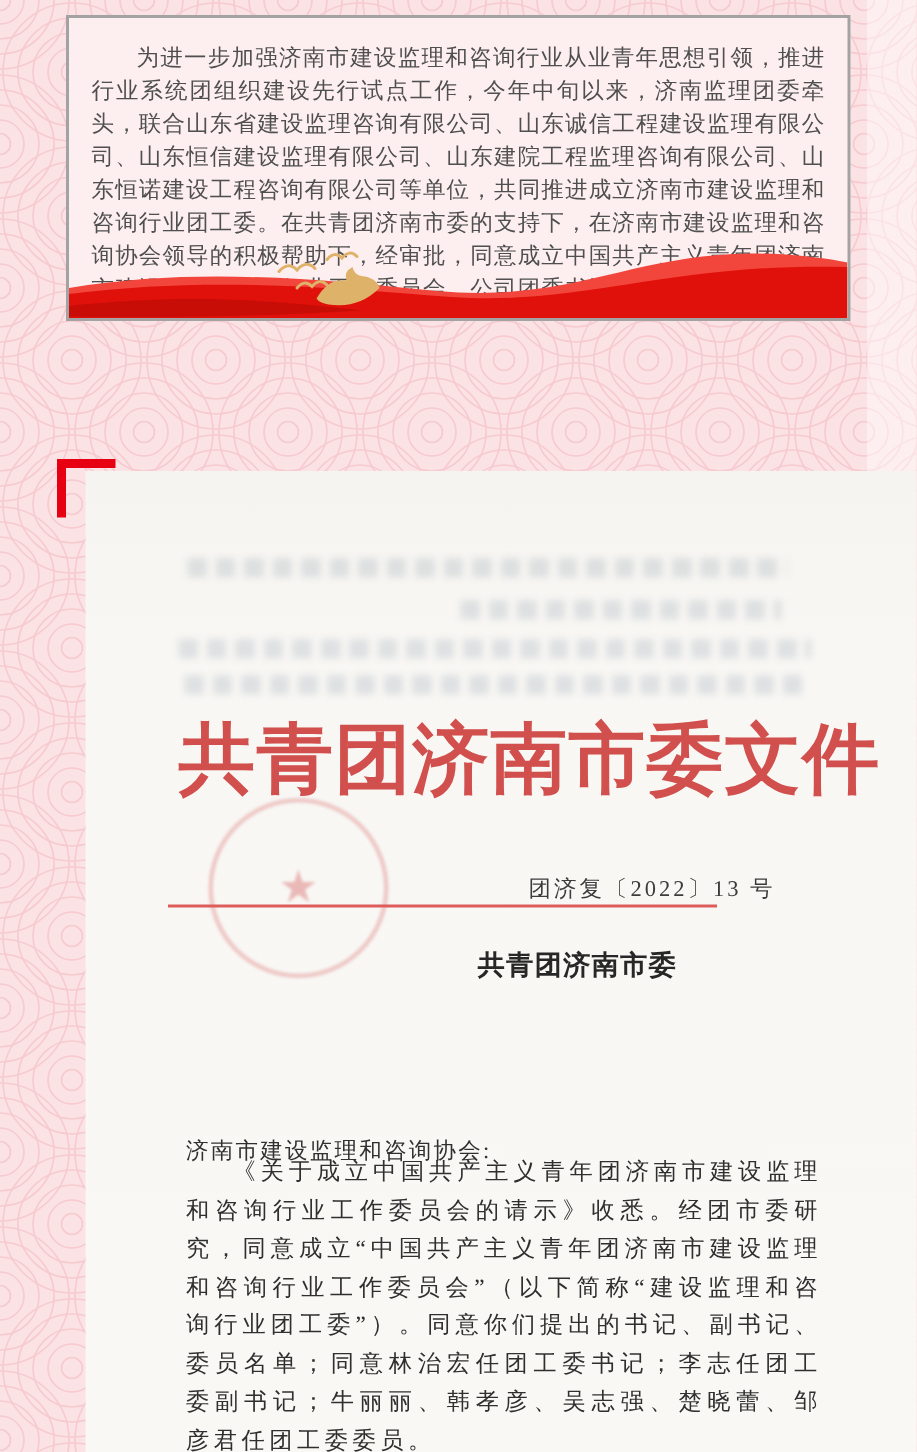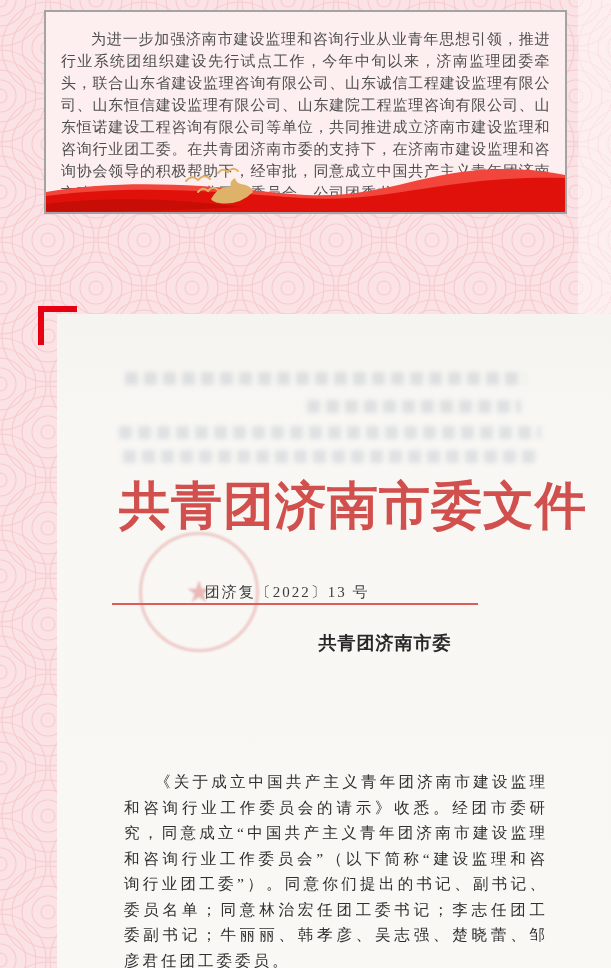--- a/index.html
+++ b/index.html
@@ -28,21 +28,21 @@
   .bleed-1{left:68px;top:58px;width:400px;}
   .bleed-2{left:250px;top:86px;width:214px;}
   .bleed-3{left:62px;top:112px;width:422px;}
   .bleed-4{left:66px;top:136px;width:416px;}
   .masthead{position:absolute;top:158px;left:62px;width:430px;text-align:center;
     font-size:51px;font-weight:bold;color:#d14f4c;letter-spacing:1px;white-space:nowrap;}
   .seal{position:absolute;left:82px;top:218px;width:114px;height:114px;border-radius:50%;
     border:3px solid rgba(214,92,92,.30);filter:blur(1px);
     display:flex;align-items:center;justify-content:center;flex-direction:column;}
   .seal-star{color:rgba(210,85,85,.38);font-size:30px;line-height:30px;}
-  .doc-number{position:absolute;top:269px;left:0;width:460px;text-align:center;
+  .doc-number{position:absolute;top:269px;left:0;width:460px;text-align:right;
     font-size:15px;color:#3c3c3c;letter-spacing:2px;}
   .divider{position:absolute;top:289px;left:55px;width:366px;height:2px;background:#dd5d5a;}
   .doc-title{position:absolute;top:315px;left:0;width:100%;text-align:center;
     font-size:18px;font-weight:bold;line-height:28px;color:#272727;letter-spacing:1px;margin-left:40px;}
   .addressee{position:absolute;top:444px;left:67px;font-size:15px;color:#303030;letter-spacing:1.5px;}
   .doc-body{position:absolute;top:455px;left:67px;width:424px;font-size:15.5px;line-height:25.5px;
     color:#2f2f2f;text-align:justify;text-indent:2em;letter-spacing:3px;}
 </style>
 </head>
 <body>
@@ -130,14 +130,15 @@
     <div class="seal-star">★</div>
   </div>
 
   <div class="doc-number">团济复〔2022〕13 号</div>
   <div class="divider"></div>
 
   <div class="doc-title">
     <div>共青团济南市委</div>
   </div>
 
+  <div class="addressee">济南市建设监理和咨询协会:</div>
   <div class="doc-body">《关于成立中国共产主义青年团济南市建设监理和咨询行业工作委员会的请示》收悉。经团市委研究，同意成立“中国共产主义青年团济南市建设监理和咨询行业工作委员会”（以下简称“建设监理和咨询行业团工委”）。同意你们提出的书记、副书记、委员名单；同意林治宏任团工委书记；李志任团工委副书记；牛丽丽、韩孝彦、吴志强、楚晓蕾、邹彦君任团工委委员。</div>
 </div>
 
 </body></html>

